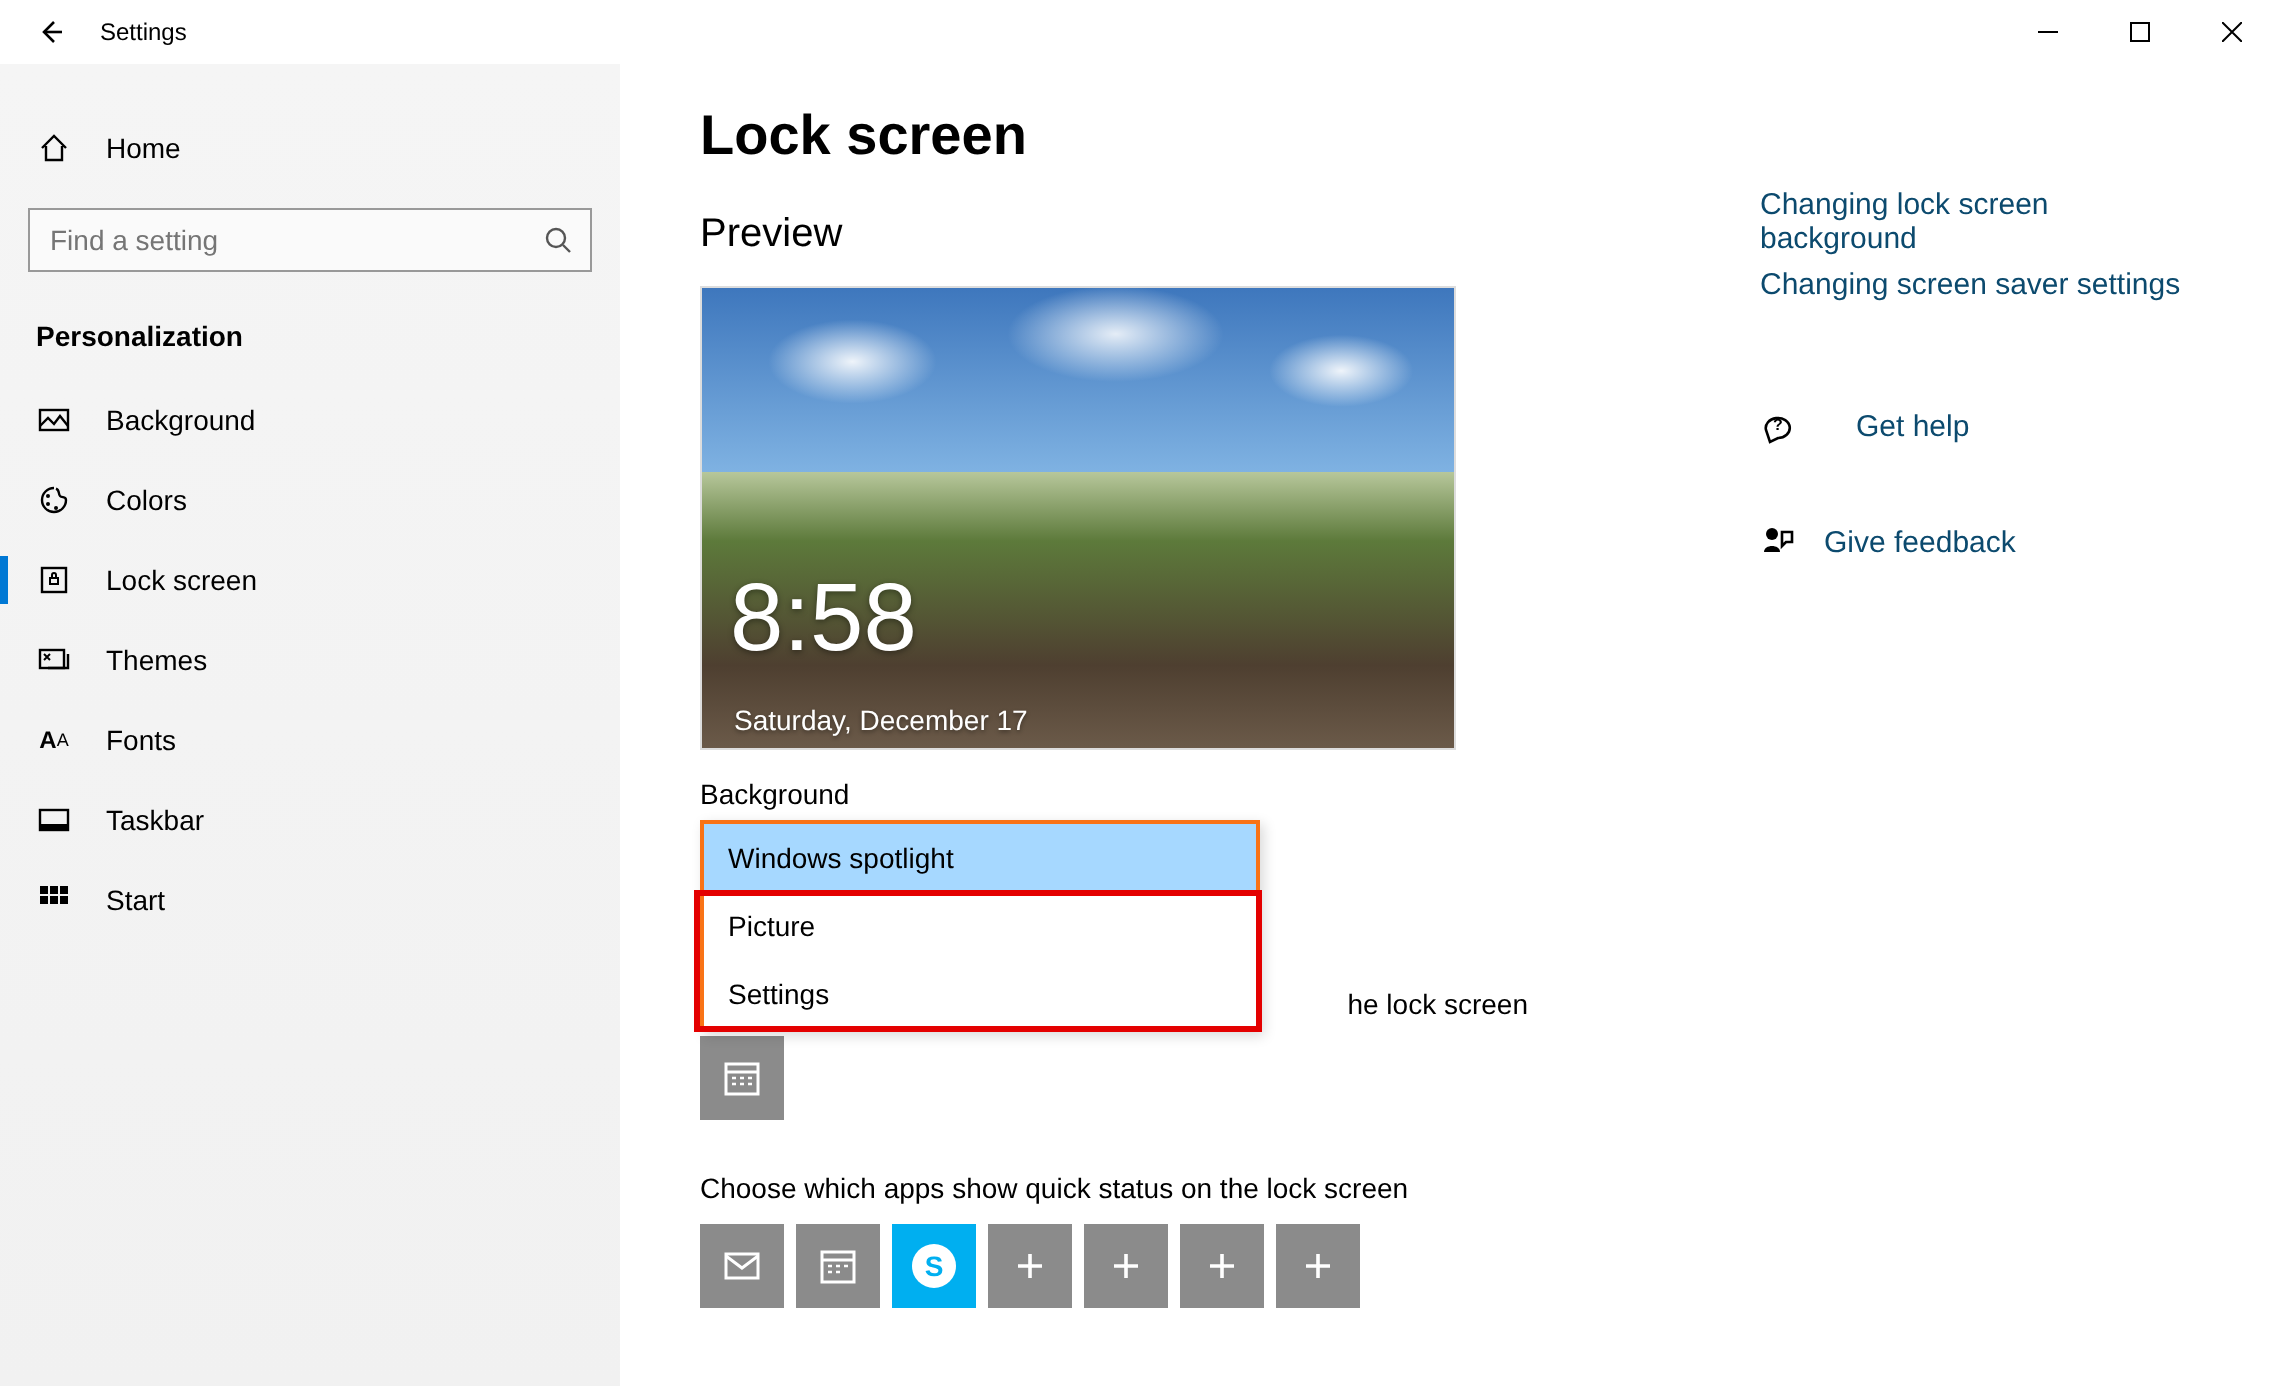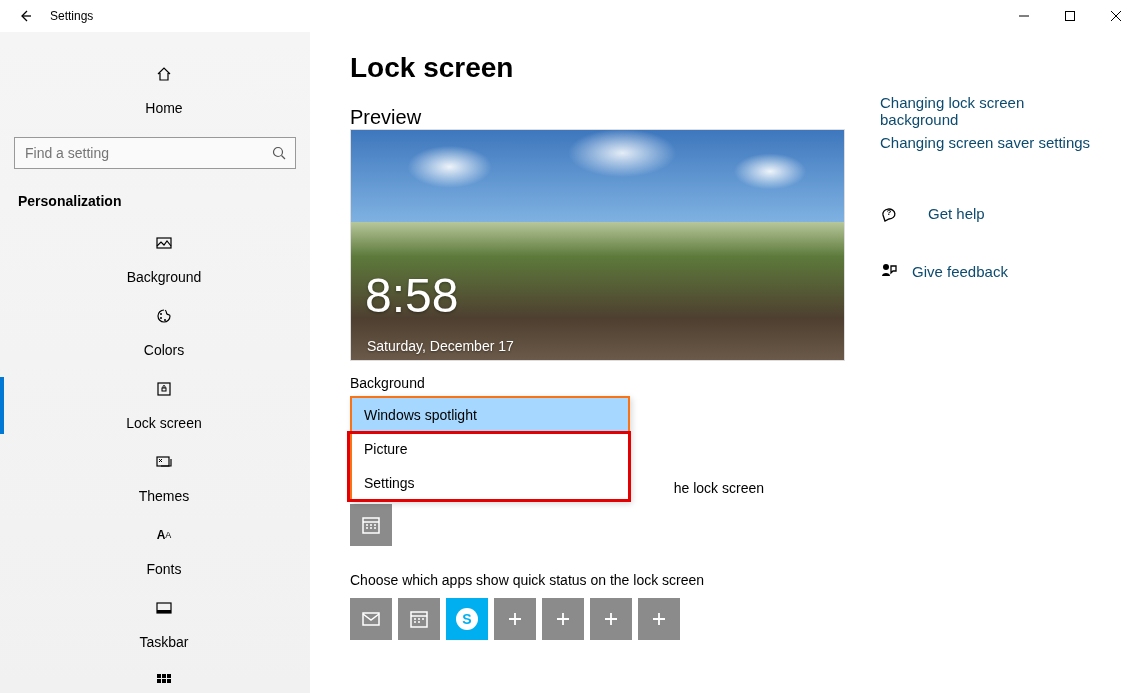--- a/index.html
+++ b/index.html
@@ -9,36 +9,36 @@
 .titlebar-left { display: flex; align-items: center; gap: 18px; padding-left: 18px; }
 .back-arrow { font-size: 14px; cursor: pointer; }
 .title { font-size: 12px; }
 .window-controls { display: flex; }
 .winctrl { width: 46px; height: 32px; display: flex; align-items: center; justify-content: center; }
 .winctrl svg { stroke: #000; }
 
 .app { display: flex; height: calc(100% - 32px); }
 
 .sidebar { width: 310px; background: linear-gradient(180deg,#f5f5f5 0,#f1f1f1 100%); padding-top: 22px; }
-.home-row, .nav-item { display: flex; align-items: center; gap: 17px; padding: 11px 0 11px 18px; font-size: 14px; cursor: pointer; flex-direction: column; }
+.home-row, .nav-item { display: flex; align-items: center; gap: 17px; padding: 11px 0 11px 18px; font-size: 14px; cursor: pointer; }
 .nav-item.selected { position: relative; }
 .nav-item.selected::before { content: ""; position: absolute; left: 0; top: 8px; bottom: 8px; width: 4px; background: #0078d4; }
 .search-wrap { padding: 0 14px; margin: 10px 0 18px; }
 .search { width: 100%; height: 32px; border: 1px solid #999; background: #fafafa; padding: 0 34px 0 10px; font-size: 14px; }
 .search-wrap { position: relative; }
 .search-icon { position: absolute; right: 24px; top: 50%; transform: translateY(-50%); font-size: 14px; color: #555; }
 .section-label { font-weight: 600; font-size: 14px; padding: 6px 0 14px 18px; }
 .nav-icon { width: 18px; height: 18px; display: inline-flex; align-items: center; justify-content: center; }
 
 .main { flex: 1; padding: 20px 40px 0 40px; display: flex; }
 .content { flex: 0 0 520px; }
 h1 { font-weight: 600; font-size: 28px; margin-bottom: 22px; }
-.subhead { font-size: 20px; }
-
-.preview { width: 495px; height: 232px; position: relative; overflow: hidden; background: linear-gradient(180deg,#5b93cf 0,#8fbde6 35%,#fff 35%,#a9b890 55%,#4b6b2f 70%,#615040 85%); border: 1px solid #ddd; text-align: right; }
+.subhead { font-size: 20px; margin-bottom: 14px; }
+
+.preview { width: 378px; height: 232px; position: relative; overflow: hidden; background: linear-gradient(180deg,#5b93cf 0,#8fbde6 35%,#fff 35%,#a9b890 55%,#4b6b2f 70%,#615040 85%); border: 1px solid #ddd; text-align: right; }
 .sky { position: absolute; inset: 0 0 60% 0; background: radial-gradient(ellipse 70px 35px at 20% 40%,rgba(255,255,255,.9),transparent 60%),radial-gradient(ellipse 90px 40px at 55% 25%,rgba(255,255,255,.85),transparent 60%),radial-gradient(ellipse 60px 30px at 85% 45%,rgba(255,255,255,.9),transparent 60%),linear-gradient(180deg,#3e77bd 0,#7fb2e2 100%); }
 .land { position: absolute; inset: 40% 0 0 0; background: linear-gradient(180deg,#b7c79b 0,#5d7a3b 25%,#4e3f30 70%,#6b5a49 100%); }
 .clock { position: absolute; left: 14px; bottom: 40px; color: #fff; font-weight: 300; font-size: 48px; line-height: 1; text-shadow: 0 1px 3px rgba(0,0,0,.4); }
 .date { position: absolute; left: 16px; bottom: 6px; color: #fff; font-size: 14px; text-shadow: 0 1px 2px rgba(0,0,0,.4); }
 
 .field-label { font-size: 14px; margin-top: 14px; margin-bottom: 5px; }
 
 .dropdown { position: relative; width: 280px; }
 .dropdown-list { border: 2px solid #f97316; background: #fff; box-shadow: 2px 2px 6px rgba(0,0,0,.15); }
 .dd-item { padding: 9px 12px; font-size: 14px; cursor: pointer; }

